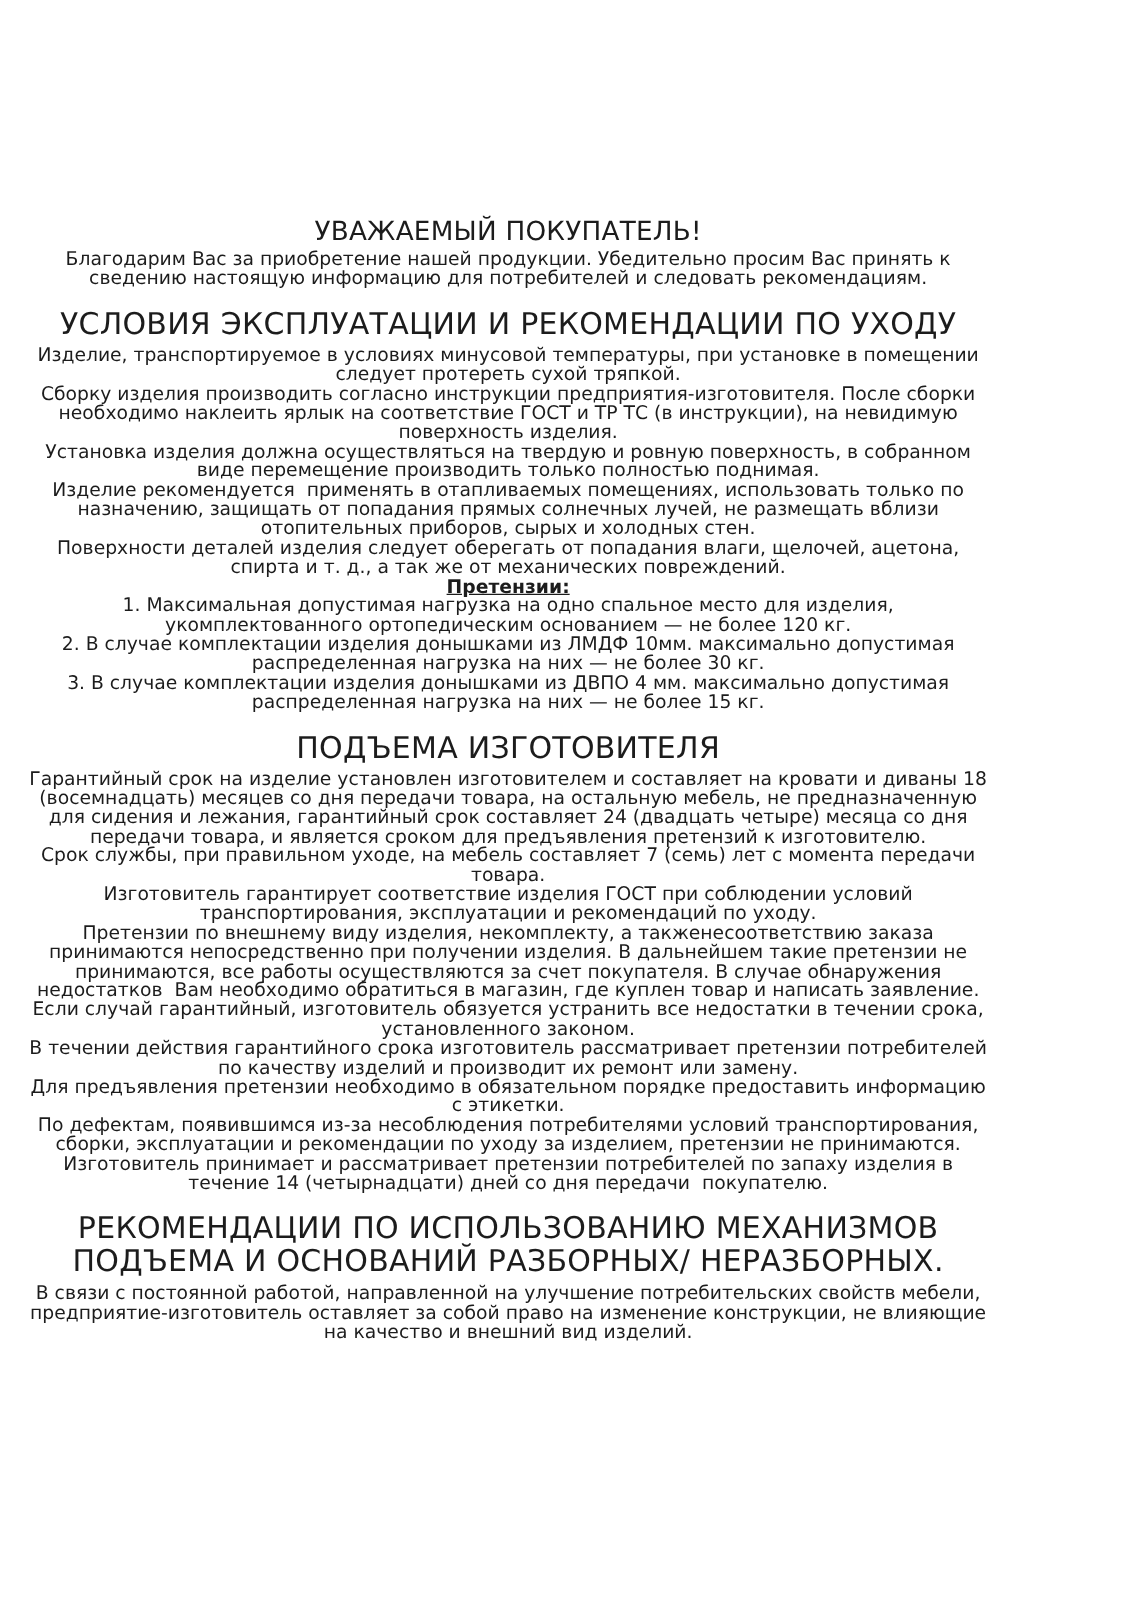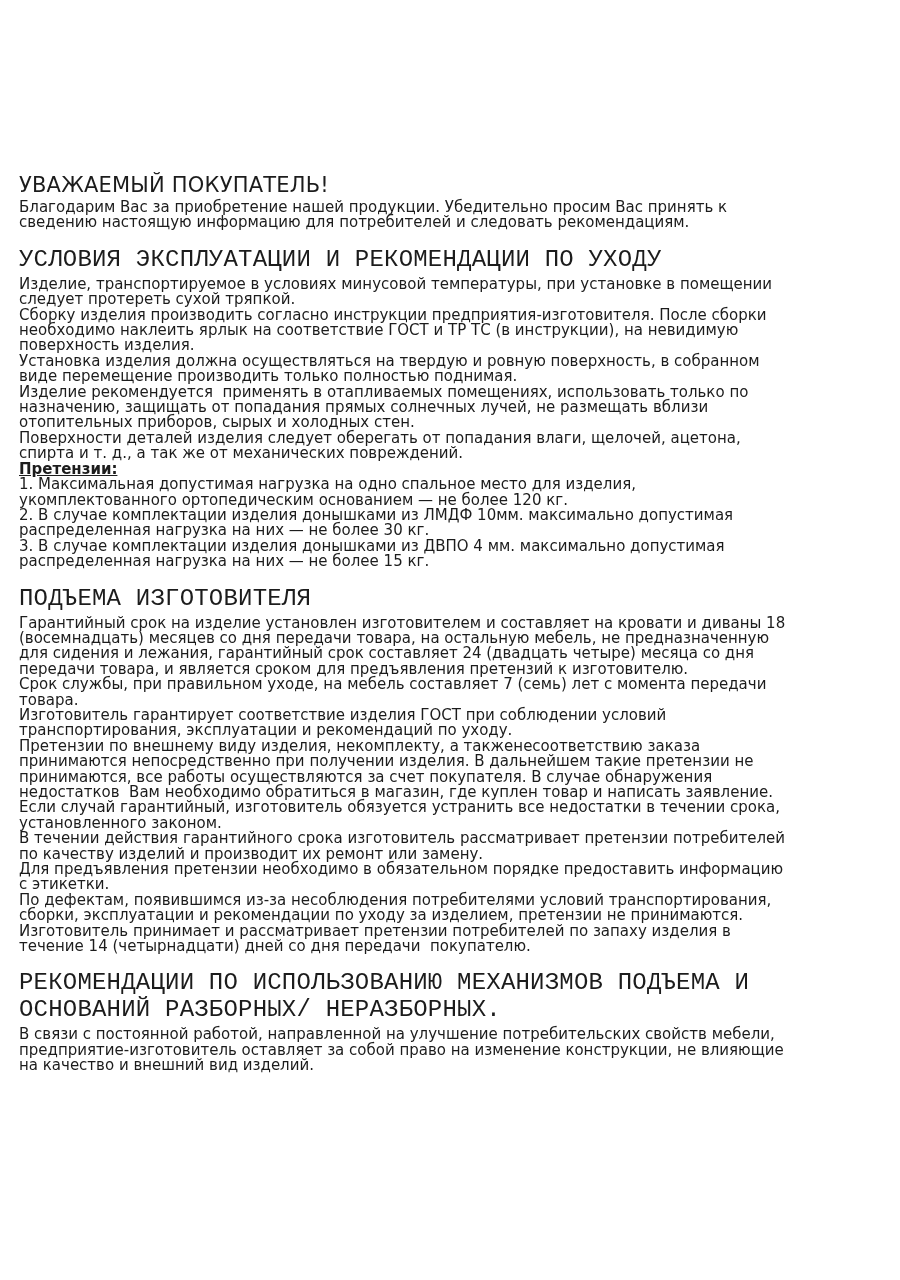--- a/index.html
+++ b/index.html
@@ -11,38 +11,38 @@
     width: 900px;
     height: 1280px;
     overflow: hidden;
     font-family: "DejaVu Sans", "Liberation Sans", sans-serif;
     color: #1c1c1c;
   }
   .doc {
     box-sizing: border-box;
     width: 824px;
     padding: 174px 30px 0 19px;
+    text-align: center;
   }
   .section { margin: 0; }
   .heading-sm {
     font-size: 21px;
     font-weight: 400;
     line-height: 22px;
     margin: 0 0 4px 0;
     letter-spacing: 0.2px;
     white-space: pre-wrap;
   }
   .heading-lg {
     font-size: 24px;
     font-weight: 400;
     line-height: 27px;
     margin: 15px 0 4px 0;
     letter-spacing: 0.2px;
     white-space: pre-wrap;
-    font-family: Liberation Mono, monospace;
   }
   .para {
     font-size: 15px;
     line-height: 15.4px;
     margin: 0;
     white-space: pre-wrap;
   }
   .attention {
     font-weight: 700;
     text-decoration: underline;

